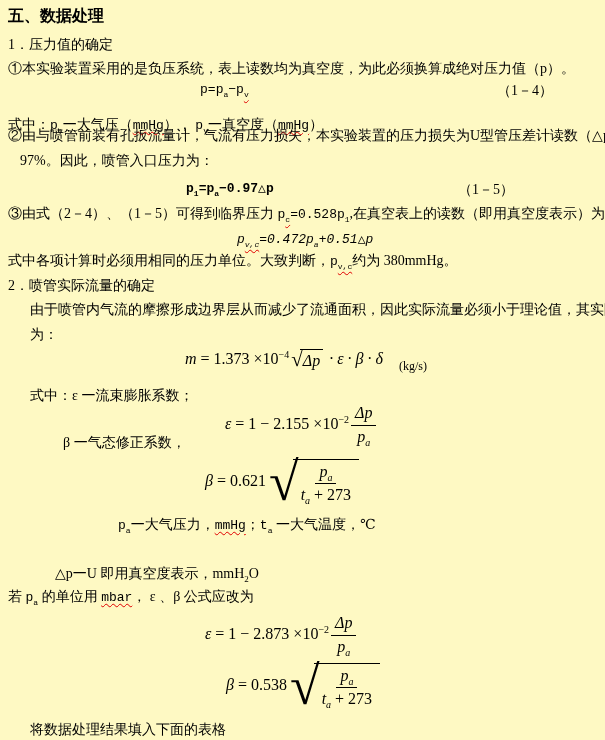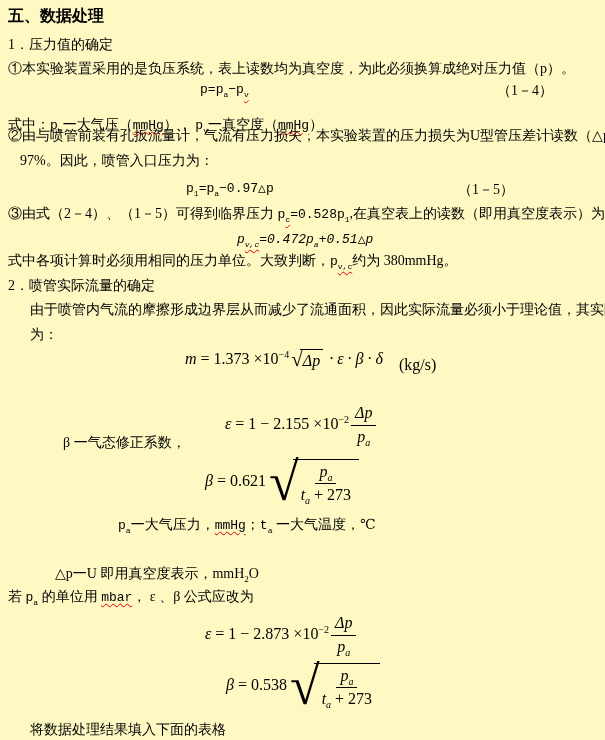--- a/index.html
+++ b/index.html
@@ -20,21 +20,21 @@
   .fml sub{font-size:10px;font-style:italic;line-height:0;}
   .frac{display:inline-flex;flex-direction:column;align-items:center;vertical-align:middle;margin:0 2px;}
   .frac .num{border-bottom:1px solid #000;padding:0 4px 1px 4px;}
   .frac .den{padding-top:1px;}
   .sqrt-sm{display:inline-flex;align-items:flex-start;vertical-align:middle;margin:0 2px;}
   .sqrt-sm .rad{font-size:21px;line-height:1;margin-right:-3px;font-style:normal;}
   .sqrt-sm .radicand{border-top:1.3px solid #000;padding:1px 3px 0 3px;}
   .sqrt-big{display:inline-flex;align-items:center;vertical-align:middle;margin-left:3px;}
   .sqrt-big .rad{font-size:54px;line-height:0.9;font-weight:400;margin-right:-6px;font-style:normal;}
   .sqrt-big .radicand{border-top:1.5px solid #000;padding:2px 8px 0 8px;}
-  .unit-kg{font-size:16px;vertical-align:-6px;padding-left:16px;}
+  .unit-kg{font-size:12px;vertical-align:-6px;padding-left:16px;}
   .eq-tag{position:absolute;}
 </style>
 </head>
 <body>
 
 <div class="page">
 
   <div class="line doc-title" style="top:6px;left:8px;">五、数据处理</div>
 
   <div class="line" style="top:36px;left:8px;">1．压力值的确定</div>
@@ -45,21 +45,21 @@
     <span class="mono" style="position:absolute;left:200px;"><span>p</span><span>=</span><span>p</span><sub>a</sub><span>−</span><span>p</span><sub class="sp">v</sub></span>
     <span class="eq-tag" style="left:451px;margin-left:46px;">（1－4）</span>
   </div>
 
   <div class="line" style="top:104px;left:8px;margin-top:12px;"><span>式中：</span><span class="mono"><span>p</span><sub>a</sub></span><span>一大气压（</span><span class="mono sp">mmHg</span><span>）， </span><span class="mono"><span>p</span><sub>v</sub></span><span>一真空度（</span><span class="mono sp">mmHg</span><span>）</span></div>
 
   <div class="line" style="top:127px;left:8px;">②由与喷管前装有孔扳流量计，气流有压力损失，本实验装置的压力损失为U型管压差计读数（△p）的</div>
   <div class="line" style="top:152px;left:20px;">97%。因此，喷管入口压力为：</div>
 
   <div class="line" style="top:181px;left:0;width:605px;">
-    <span class="mono" style="position:absolute;left:186px;"><span>p</span><sub>1</sub><span>=</span><span>p</span><sub>a</sub><span>−0.97△p</span></span>
+    <span class="mono" style="position:absolute;left:186px;font-weight:bold;"><span>p</span><sub>1</sub><span>=</span><span>p</span><sub>a</sub><span>−0.97△p</span></span>
     <span class="eq-tag" style="left:458px;">（1－5）</span>
   </div>
 
   <div class="line" style="top:205px;left:8px;"><span>③由式（2－4）、（1－5）可得到临界压力 </span><span class="mono"><span>p</span><sub class="sp">c</sub><span>=0.528</span><span>p</span><sub>1</sub></span><span>,在真空表上的读数（即用真空度表示）为：</span></div>
 
   <div class="line" style="top:230px;left:237px;font-style:italic;"><span class="mono"><span>p</span><sub class="sp">v,c</sub><span>=0.472</span><span>p</span><sub>a</sub><span>+0.51△p</span></span></div>
 
   <div class="line" style="top:252px;left:8px;"><span>式中各项计算时必须用相同的压力单位。大致判断，</span><span class="mono"><span>p</span><sub class="sp">v,c</sub></span><span>约为 380mmHg。</span></div>
 
   <div class="line" style="top:277px;left:8px;">2．喷管实际流量的确定</div>
@@ -67,20 +67,21 @@
   <div class="line" style="top:301px;left:30px;">由于喷管内气流的摩擦形成边界层从而减少了流通面积，因此实际流量必须小于理论值，其实际流量</div>
   <div class="line" style="top:326px;left:30px;">为：</div>
 
   <div class="line fml" style="top:348px;left:185px;">
     <i>m</i><span> = 1.373 ×10</span><sup>−4</sup><span class="sqrt-sm">
         <span class="rad">√</span>
         <span class="radicand"><i>Δp</i></span>
       </span><i> · ε · β · δ</i><span class="unit-kg">(kg/s)</span>
   </div>
 
+  <div class="line" style="top:387px;left:30px;"><span>式中：</span><span>ε</span><span> 一流束膨胀系数；</span></div>
 
   <div class="line fml" style="top:403px;left:225px;">
     <i>ε</i><span> = 1 − 2.155 ×10</span><sup>−2</sup><span class="frac">
         <span class="num"><i>Δp</i></span>
         <span class="den"><i>p</i><sub>a</sub></span>
       </span>
   </div>
 
   <div class="line" style="top:434px;left:63px;"><span>β</span><span> 一气态修正系数，</span></div>
 

